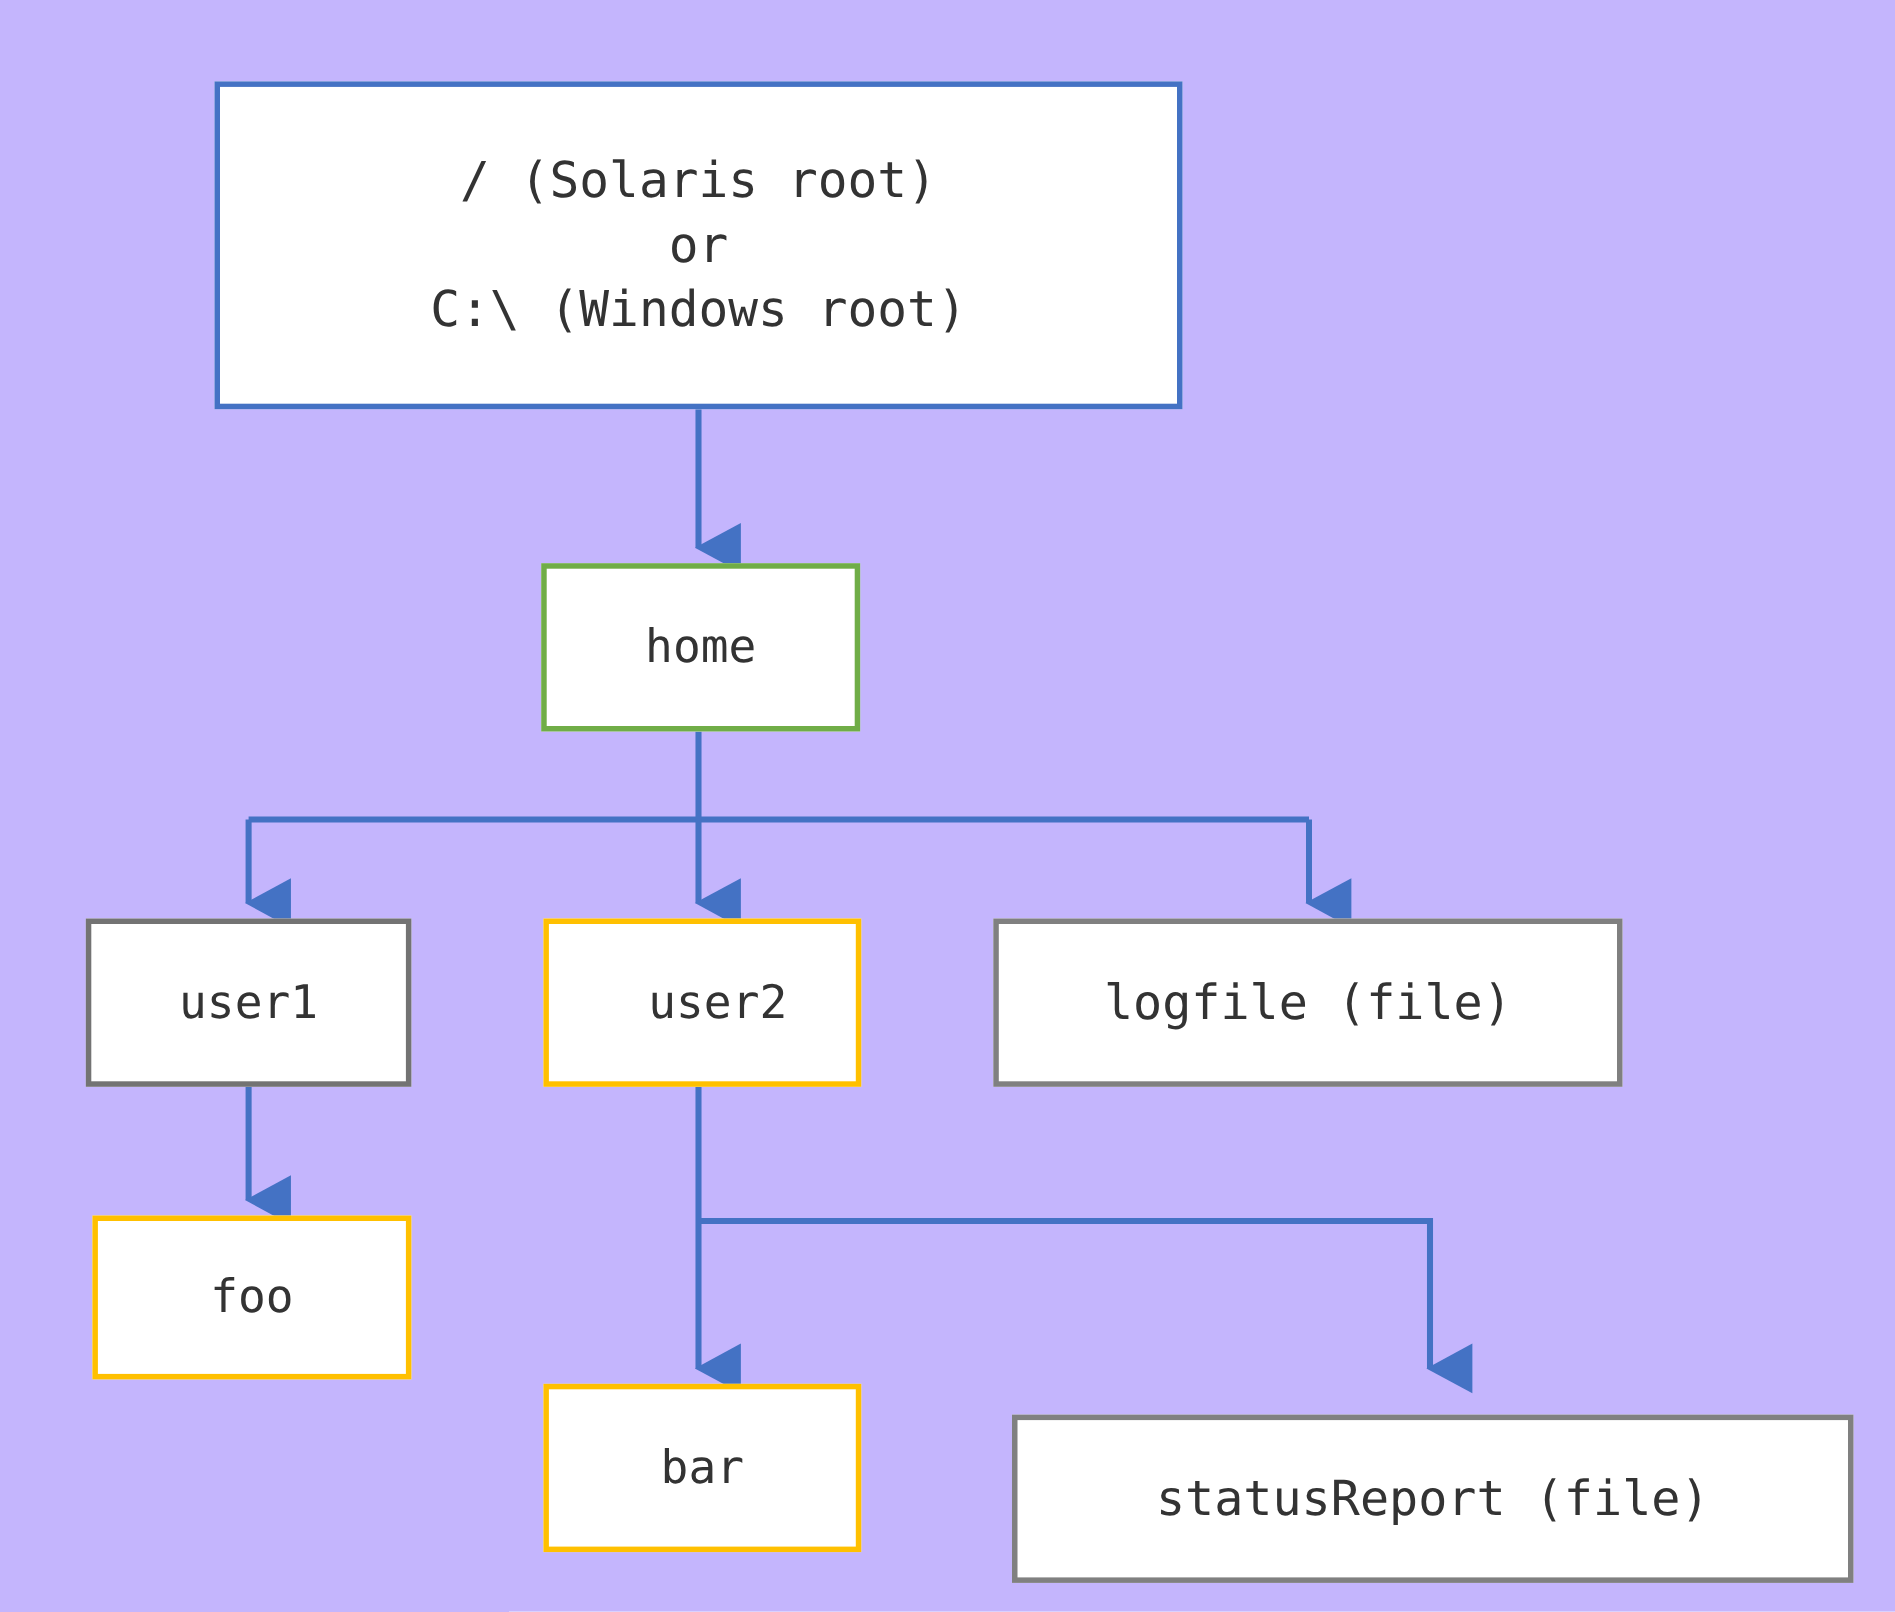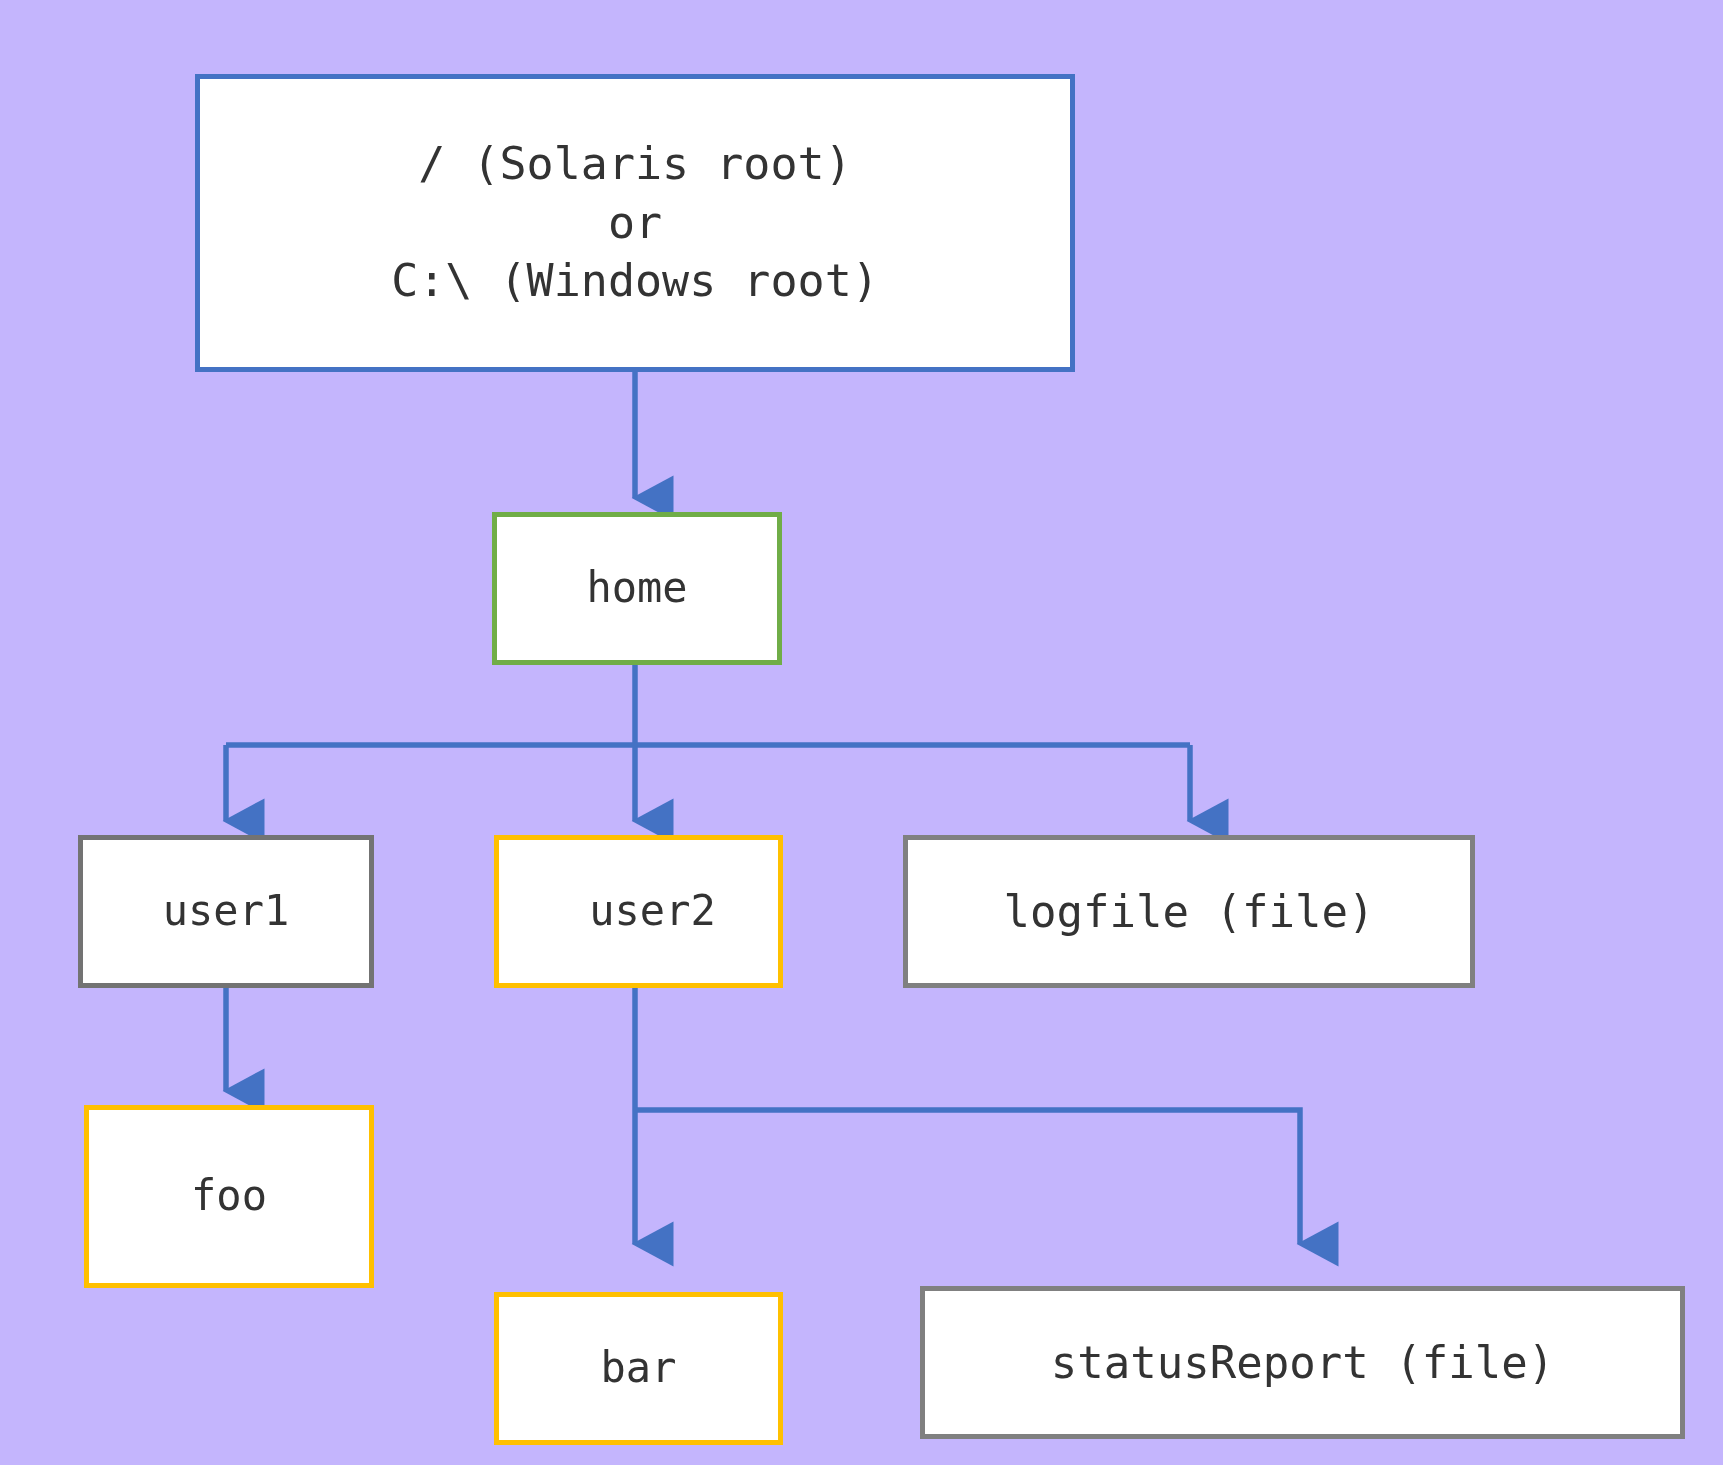--- a/index.html
+++ b/index.html
@@ -93,25 +93,25 @@
   </div>
 
   <div class="node-box" style="left:494px; top:835px; width:289px; height:153px; border:5px solid #ffc000;padding-left:28px;">
     <div class="node-label normal-label">user2</div>
   </div>
 
   <div class="node-box" style="left:903px; top:835px; width:572px; height:153px; border:5px solid #808080;">
     <div class="node-label file-label">logfile (file)</div>
   </div>
 
-  <div class="node-box" style="left:84px; top:1105px; width:290px; height:183px; border:5px solid #ffc000;">
+  <div class="node-box" style="left:84px; top:1105px; width:290px; height:149px; border:5px solid #ffc000;">
     <div class="node-label normal-label">foo</div>
   </div>
 
-  <div class="node-box" style="left:494px; top:1258px; width:289px; height:153px; border:5px solid #ffc000;margin-top:34px;">
+  <div class="node-box" style="left:494px; top:1258px; width:289px; height:153px; border:5px solid #ffc000;">
     <div class="node-label normal-label">bar</div>
   </div>
 
   <div class="node-box" style="left:920px; top:1258px; width:765px; height:153px; border:5px solid #808080;margin-top:28px;">
     <div class="node-label file-label">statusReport (file)</div>
   </div>
 
 </div>
 
 </body></html>

